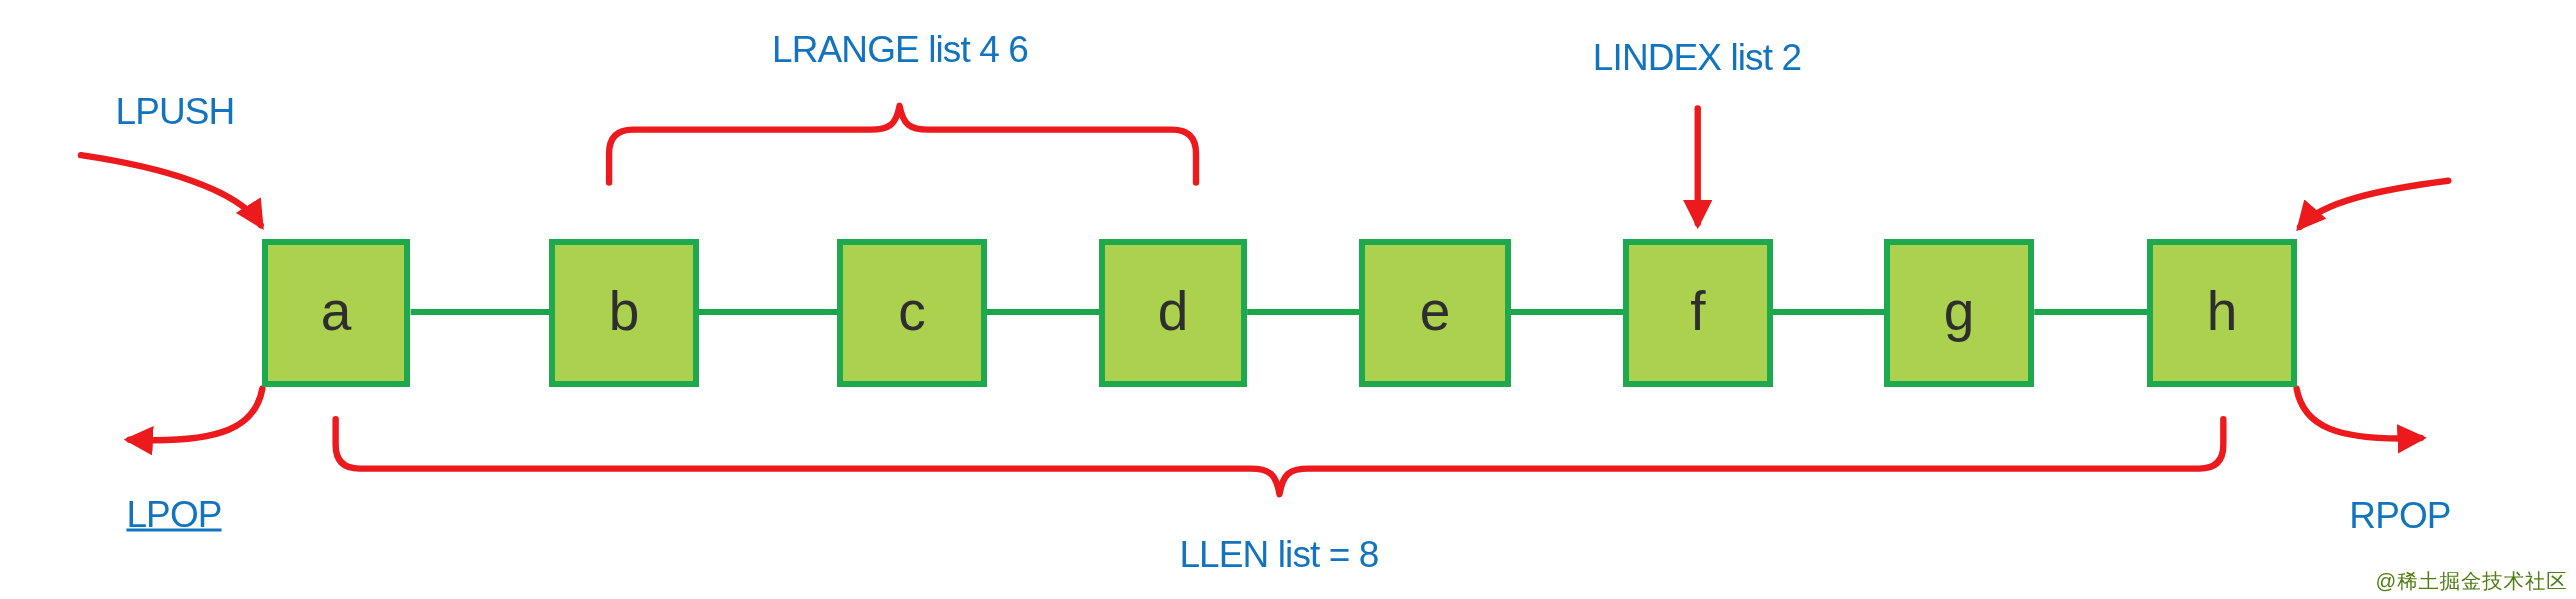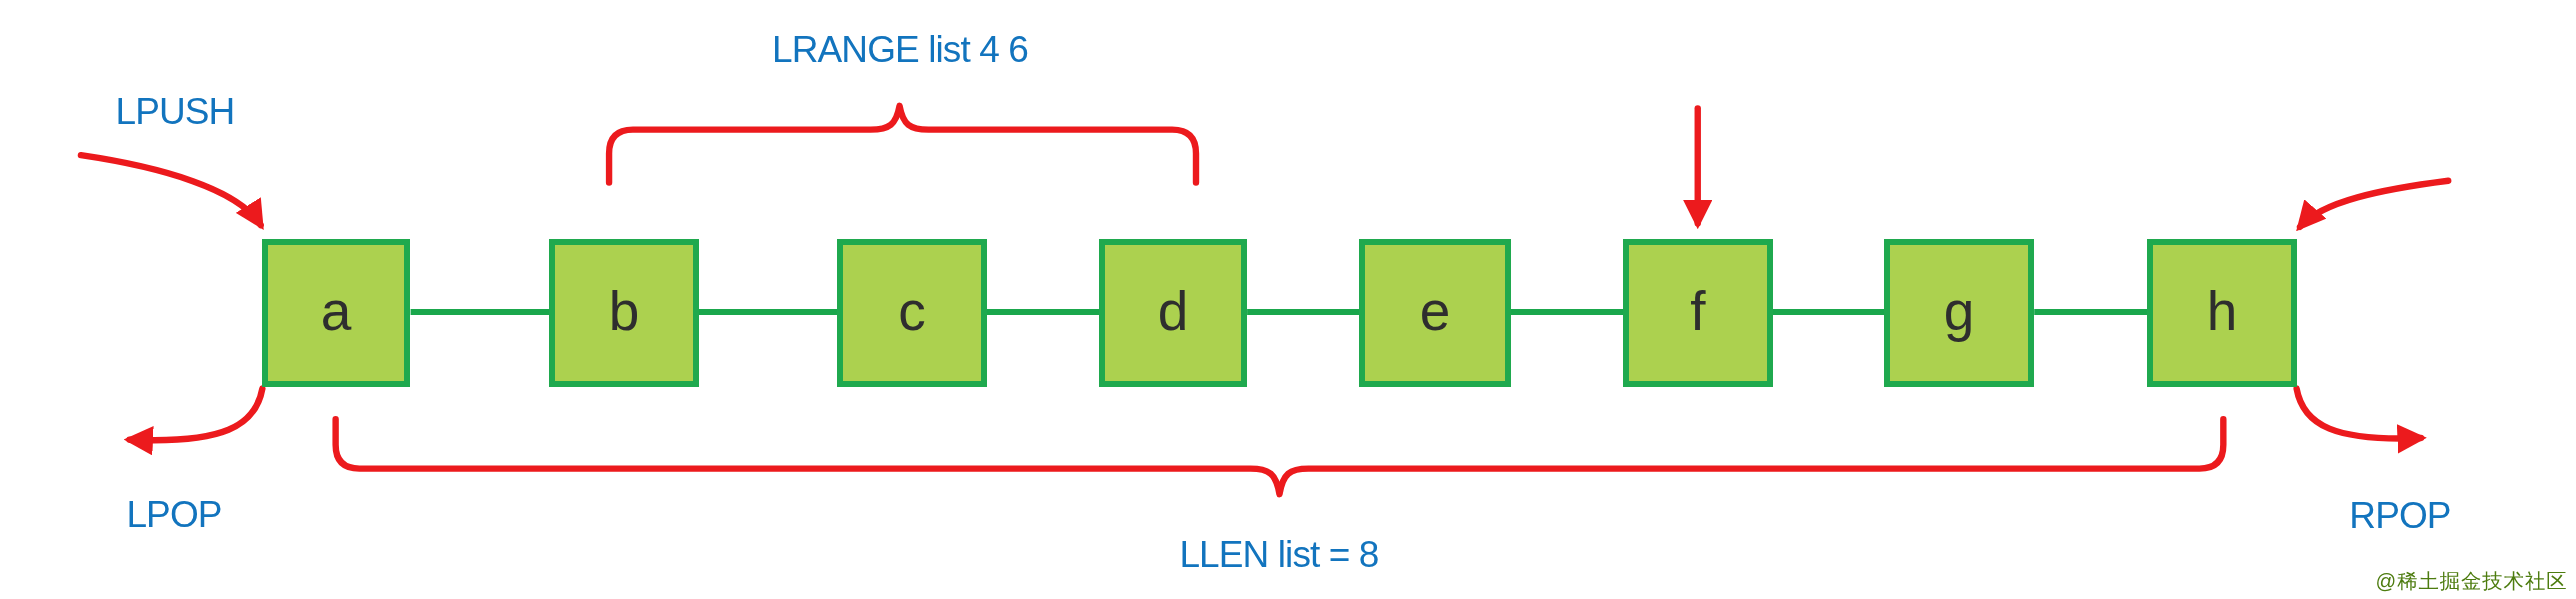--- a/index.html
+++ b/index.html
@@ -102,19 +102,20 @@
   </div>
   <div class="node" style="left:1884px;">
     <span class="letter">g</span>
   </div>
   <div class="node" style="left:2147px;">
     <span class="letter">h</span>
   </div>
 
   <div class="blue-label" style="left:175px;top:111px;">LPUSH</div>
   <div class="blue-label" style="left:900px;top:49px;">LRANGE list 4 6</div>
-  <div class="blue-label" style="left:174px;top:514px;">LPOP</div>
+  <div class="blue-label" style="left:1697px;top:57px;">LINDEX list 2</div>
+  <div class="blue-label" style="left:174px;top:514px;text-decoration:underline;">LPOP</div>
   <div class="blue-label" style="left:1279px;top:554px;">LLEN list = 8</div>
   <div class="blue-label" style="left:2400px;top:515px;">RPOP</div>
 
   <div class="watermark">@稀土掘金技术社区</div>
 </div>
 
 
 </body></html>

